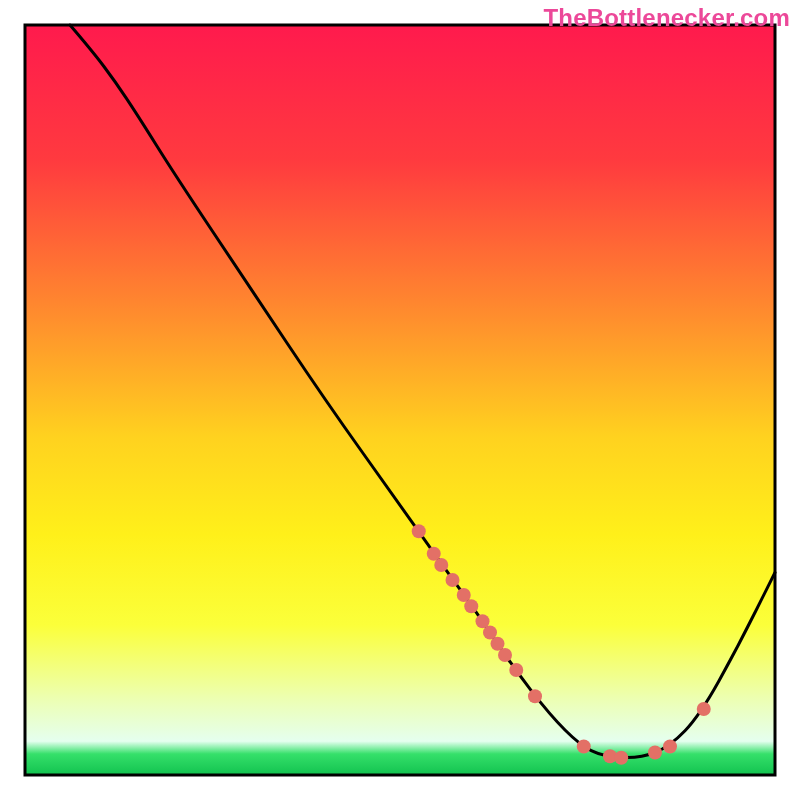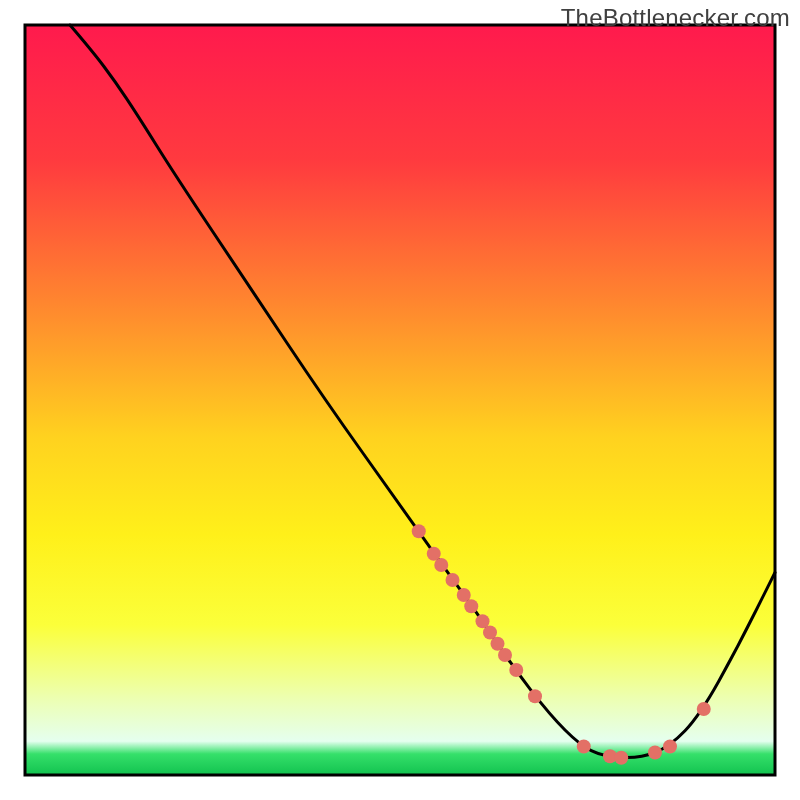--- a/index.html
+++ b/index.html
@@ -15,23 +15,23 @@
     width: 800px;
     height: 800px;
   }
   svg {
     display: block;
   }
   .watermark {
     position: absolute;
     top: 4px;
     right: 10px;
-    color: #404040;
+    color: #ec4899;
     font-size: 24px;
-    font-weight: 400;
+    font-weight: 700;
     letter-spacing: 0.2px;
     margin-left: 18px;
   }
 </style>
 </head>
 <body>
 
 <div class="chart-container">
   <svg id="chart-svg" width="800" height="800" viewBox="0 0 800 800">
       <defs>

